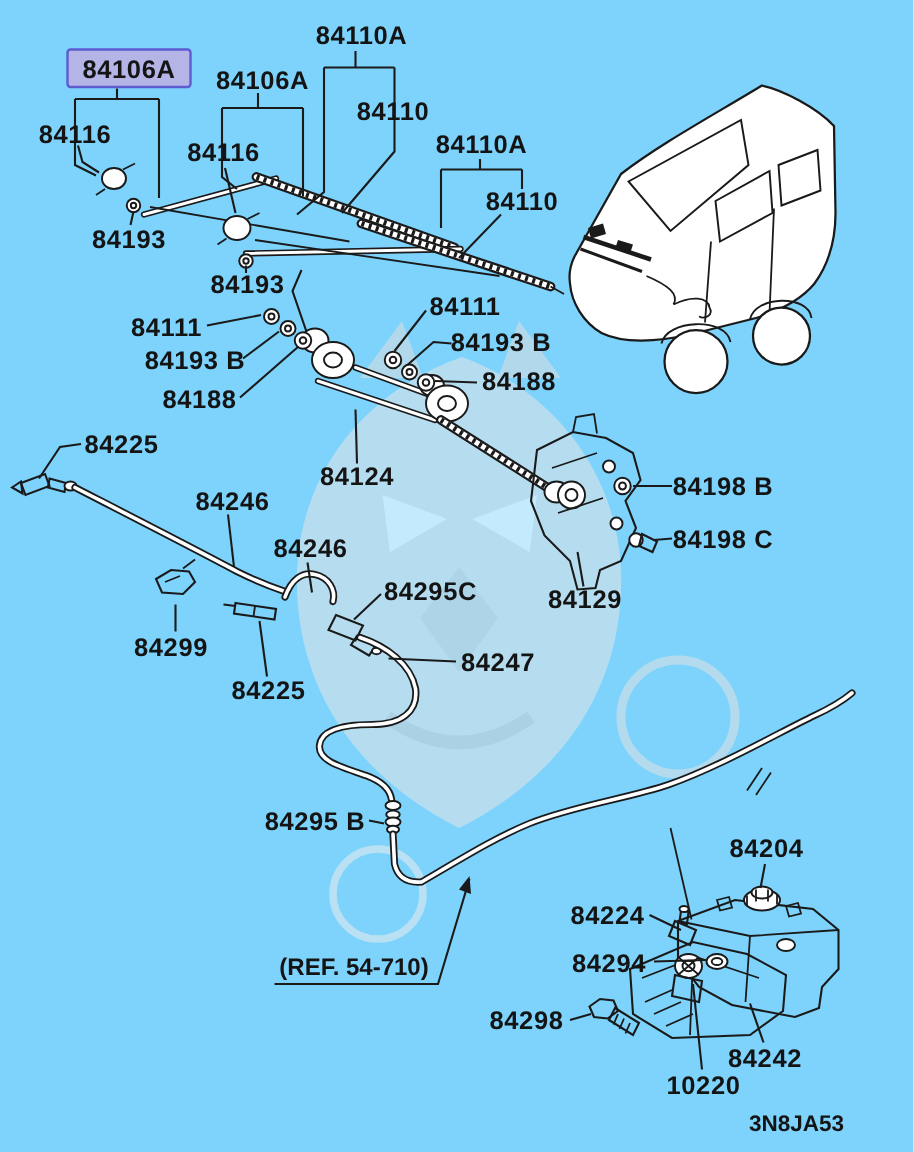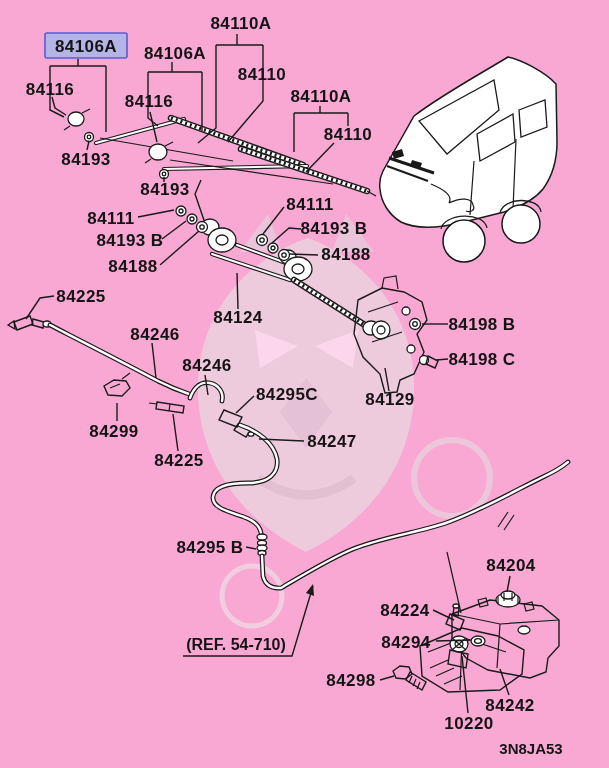--- a/index.html
+++ b/index.html
@@ -1,16 +1,16 @@
 <!DOCTYPE html>
 <html><head>
 <meta charset="utf-8">
 <style>
   html,body { margin:0; padding:0; background:#fff; }
-  .stage { position:relative; width:609px; height:768px; background:#f9a8d4; overflow:hidden; }
+  .stage { position:relative; width:609px; height:768px; background:#7dd3fc; overflow:hidden; }
   svg { position:absolute; left:0; top:0; }
   .lbl { font-family:"Liberation Sans","DejaVu Sans",sans-serif; font-weight:700; font-size:17px;
          fill:#141414; letter-spacing:0.4px; }
   .lbl-ref { font-family:"Liberation Sans","DejaVu Sans",sans-serif; font-weight:700; font-size:16px; fill:#141414; }
   .lbl-code { font-family:"Liberation Sans","DejaVu Sans",sans-serif; font-weight:700; font-size:15px; fill:#141414; }
   .ln  { stroke:#1a1a1a; stroke-width:1.4; fill:none; }
   .thin{ stroke:#1a1a1a; stroke-width:1.2; fill:none; }
   .part{ stroke:#1a1a1a; stroke-width:1.3; fill:#ffffff; }
   .tube-out { stroke:#1a1a1a; stroke-width:4.8; fill:none; stroke-linecap:round; }
   .tube-in  { stroke:#ffffff; stroke-width:2.4; fill:none; stroke-linecap:round; }

